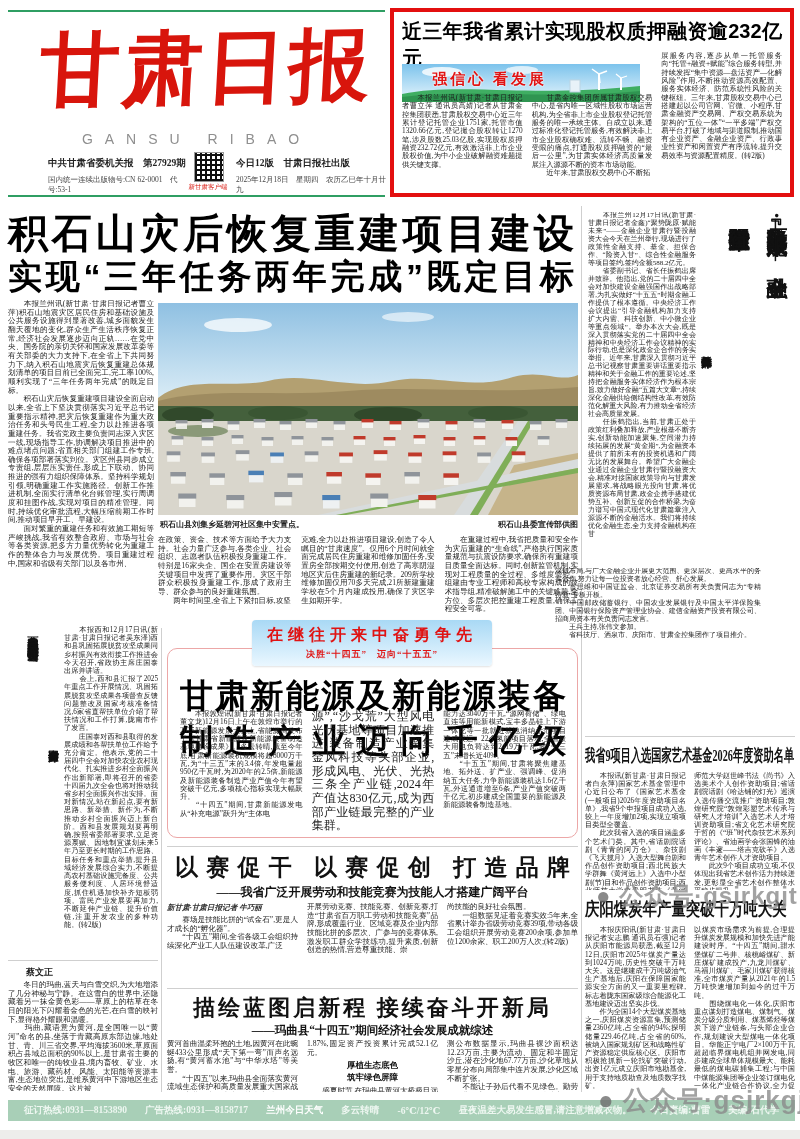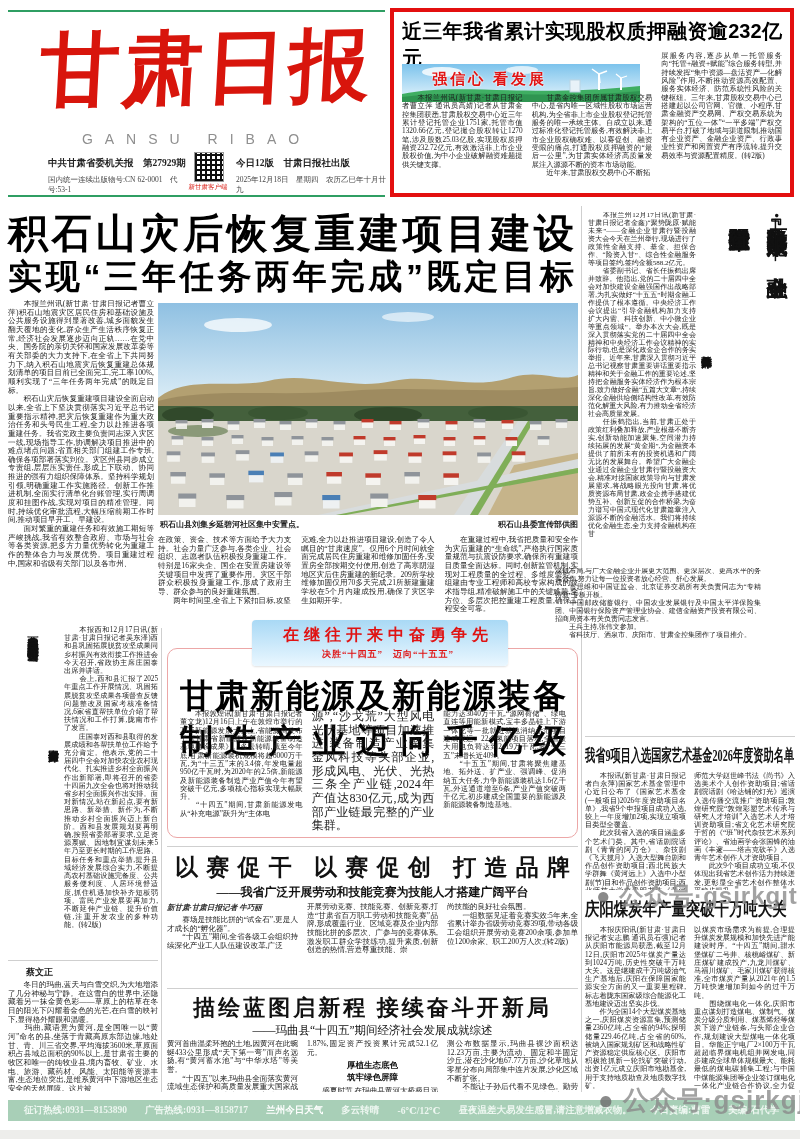--- a/index.html
+++ b/index.html
@@ -56,21 +56,21 @@
         <rect x="196" y="10" width="2" height="16" fill="#fff"></rect>
           <path d="M197,10 l8,-3 M197,10 l-7,-5 M197,10 l1,9" stroke="#fff" stroke-width="1.5" fill="none"></path>
         <rect x="218" y="14" width="2" height="12" fill="#fff"></rect>
           <path d="M219,14 l6,-2 M219,14 l-5,-4" stroke="#fff" stroke-width="1.2" fill="none"></path>
         <rect x="168" y="16" width="10" height="12" fill="#e8f2f8" stroke="#bcd4e2"></rect>
       </svg>
       <span style="position:absolute;left:0;top:6px;width:175px;text-align:center;font-size:15px;font-weight:900;color:#e01313;letter-spacing:3px;text-shadow:0 0 2px #fff,0 0 2px #fff;">强信心  看发展</span>
     </div>
     <div class="abs cols" style="left:8px;top:40px;width:380px;height:140px;gap:9px;">
       <div class="bt" style="padding-top:42px;font-size:7.3px;">　　本报兰州讯(新甘肃·甘肃日报记者曹立萍 通讯员高婧)记者从甘肃金控集团获悉,甘肃股权交易中心近三年累计登记托管企业1751家,托管市值1320.66亿元,登记撮合股权转让1270笔,涉及股数25.03亿股,实现股权质押融资232.72亿元,有效激活非上市企业股权价值,为中小企业破解融资难题提供关键支撑。</div>
-      <div class="bt" style="padding-top:42px;font-size:7.3px;">　　甘肃金控集团所属甘肃股权交易中心,是省内唯一区域性股权市场运营机构,为全省非上市企业股权登记托管服务的唯一承续主体。自成立以来,通过标准化登记托管服务,有效解决非上市企业股权确权难、以赛促创、融资受限的痛点,打通股权质押融资的“最后一公里”,为甘肃实体经济高质量发展注入源源不断的资本市场动能。
+      <div class="bt" style="padding-top:42px;font-size:7.3px;">　　甘肃金控集团所属甘肃股权交易中心,是省内唯一区域性股权市场运营机构,为全省非上市企业股权登记托管服务的唯一承续主体。自成立以来,通过标准化登记托管服务,有效解决非上市企业股权确权难、流转不畅、融资受限的痛点,打通股权质押融资的“最后一公里”,为甘肃实体经济高质量发展注入源源不断的资本市场动能。
 　　近年来,甘肃股权交易中心不断拓</div>
       <div class="bt" style="font-size:7.3px;">展服务内容,逐步从单一托管服务向“托管+融资+赋能”综合服务转型,并持续发挥“集中资源—盘活资产—化解风险”作用,不断推动资源高效配置、服务实体经济、防范系统性风险的关键枢纽。三年来,甘肃股权交易中心已搭建起以公司官网、官微、小程序,甘肃金融资产交易网、产权交易系统为架构的“五位一体”“一平多端”产权交易平台,打破了地域与渠道限制,推动国有企业资产、金融企业资产、行政事业性资产和闲置资产有序流转,提升交易效率与资源配置精度。(转2版)</div>
     </div>
   </div>
 
   <div class="abs hei jfull" style="left:8px;top:206px;width:566px;font-size:40px;font-weight:900;color:#000;">积石山灾后恢复重建项目建设</div>
   <div class="abs hei jfull" style="left:8px;top:254px;width:566px;font-size:34px;font-weight:900;color:#000;">实现“三年任务两年完成”既定目标</div>
 
   <div class="abs bt" style="left:8px;top:300px;width:146px;height:320px;">　　本报兰州讯(新甘肃·甘肃日报记者曹立萍)积石山地震灾区居民住房和基础设施及公共服务设施得到显著改善,城乡面貌发生翻天覆地的变化,群众生产生活秩序恢复正常,经济社会发展逐步迈向正轨……在党中央、国务院的亲切关怀和国家发展改革委等有关部委的大力支持下,在全省上下共同努力下,纳入积石山地震灾后恢复重建总体规划清单的项目目前已全面完工,完工率100%,顺利实现了“三年任务两年完成”的既定目标。
 　　积石山灾后恢复重建项目建设全面启动以来,全省上下坚决贯彻落实习近平总书记重要指示精神,把灾后恢复重建作为重大政治任务和头号民生工程,全力以赴推进各项重建任务。我省党政主要负责同志深入灾区一线,现场指导工作,协调解决项目推进中的难点堵点问题;省直相关部门组建工作专班,确保各项部署落实到位。灾区州县同步成立专责组,层层压实责任,形成上下联动、协同推进的强有力组织保障体系。坚持科学规划引领,明确重建工作实施路径。创新工作推进机制,全面实行清单化台账管理,实行周调度和挂图作战,实现对项目的精准管理。同时,持续优化审批流程,大幅压缩前期工作时间,推动项目早开工、早建设。
@@ -193,21 +193,21 @@
 　　会上,西和县汇报了2025年重点工作开展情况、巩固拓展脱贫攻坚成果各项督查反馈问题整改及国家考核准备情况,6家省直帮扶单位介绍了帮扶情况和工作打算,陇南市作了发言。
 　　庄国泰对西和县取得的发展成绩和各帮扶单位工作给予充分肯定。他表示,党的二十届四中全会对加快农业农村现代化、扎实推进乡村全面振兴作出新部署,即将召开的省委十四届九次全会也将对推动我省乡村全面振兴作出安排。面对新情况,站在新起点,要有新思路、新举措、新作为,不断推动乡村全面振兴迈上新台阶。西和县发展规划要再明确,按照省委部署要求,立足资源禀赋、因地制宜谋划未来5年乃至更长时期的工作思路、目标任务和重点举措,提升县域经济发展综合实力,不断提高农村基础设施完备度、公共服务便利度、人居环境舒适度,抓住机遇加快补齐短板弱项。富民产业发展要再加力,不断延伸产业链、提升价值链,注重开发农业的多种功能。(转2版)</div>
 
   <div class="abs rule" style="left:8px;top:960px;width:150px;height:1px;"></div>
 
   <div class="abs" style="left:26px;top:966px;font-size:9px;font-weight:bold;color:#222;">蔡文正</div>
   <div class="abs bt" style="left:8px;top:981px;width:150px;height:110px;">　　冬日的玛曲,蓝天与白雪交织,为大地增添了几分神秘与宁静。在这雪白的世界中,还隐藏着另一抹金黄色彩——草原上的枯草在冬日的阳光下闪耀着金色的光芒,在白雪的映衬下,显得格外耀眼和温暖。
 　　玛曲,藏语意为黄河,是全国唯一以“黄河”命名的县,坐落于青藏高原东部边缘,地处甘、青、川三省交界,平均海拔3600米,草原面积占县域总面积的90%以上,是甘肃省主要的牧区和唯一的纯牧业县,境内畜牧、矿业、水电、旅游、藏药材、风能、太阳能等资源丰富,生态地位突出,是维系黄河中下游地区生态安全的天然屏障。这片被</div>
 
   <div class="abs" style="left:167px;top:648px;width:411px;height:190px;border:1.5px solid #eca7a7;border-radius:10px;box-sizing:border-box;"></div>
-  <div class="abs" style="left:252px;top:620px;width:240px;height:46px;background:linear-gradient(180deg,#a9d9f5,#eaf7ff);border-radius:4px;text-align:center;box-shadow:0 1px 2px rgba(0,0,0,.12);padding-left:16px;">
+  <div class="abs" style="left:252px;top:620px;width:240px;height:46px;background:linear-gradient(180deg,#a9d9f5,#eaf7ff);border-radius:4px;text-align:center;box-shadow:0 1px 2px rgba(0,0,0,.12);">
     <div style="font-size:16px;font-weight:900;color:#e01313;letter-spacing:5px;margin-top:5px;">在继往开来中奋勇争先</div>
     <div style="font-size:9px;font-weight:bold;color:#e01313;letter-spacing:1px;margin-top:2px;">决胜“十四五”　迈向“十五五”</div>
   </div>
   <div class="abs hei jfull" style="left:180px;top:674px;width:386px;font-size:33px;font-weight:900;color:#000;">甘肃新能源及新能源装备制造产业迈向千亿级</div>
   <div class="abs cols" style="left:180px;top:710px;width:386px;height:122px;gap:9px;">
     <div class="bt" style="font-size:7.3px;">　　本报敦煌讯(新甘肃·甘肃日报记者董文龙)12月16日上午在敦煌市举行的2025新能源发展大会上,省能源局发布了《甘肃省新能源及新能源装备制造基地建设成果》。多云转晴,截至今年底,甘肃新能源装机规模将超8000万千瓦,为“十三五”末的3.4倍,年发电量超950亿千瓦时,为2020年的2.5倍,新能源及新能源装备制造产业产值今年有望突破千亿元,多项核心指标实现大幅跃升。
 　　“十四五”期间,甘肃新能源发电从“补充电源”跃升为“主体电</div>
     <div class="bt" style="font-size:12px;">源”,“沙戈荒”大型风电光伏基地等项目加速推进,装备制造产业聚集金风科技等头部企业,形成风电、光伏、光热三条全产业链,2024年产值达830亿元,成为西部产业链最完整的产业集群。
 　　调节资源实现“多能互补”,支撑性煤电装机增长50%,8个抽水蓄能项目开工,新型储能装机达750万千瓦,建成光热发电装机72万千瓦,规模居全国首位。骨干电网形成“网状互联”,今年外送电量预计超750亿千瓦时,较2020年增长44%,交流外送</div>
     <div class="bt" style="font-size:7.3px;">能力达3040万千瓦,“源网荷储”、绿电直连等用能新模式,宝丰多晶硅上下游一体化等一批就近就地消纳示范项目建成投运。22个氢能项目落地,全省最大用电负荷达到2419万千瓦,较“十三五”末增长近40%。
@@ -225,21 +225,21 @@
 　　“十四五”期间,全省各级工会组织持续深化产业工人队伍建设改革,广泛</div>
     </div>
     <div class="bt">开展劳动竞赛、技能竞赛、创新竞赛,打造“甘肃省百万职工劳动和技能竞赛”品牌,形成覆盖行业、区域竞赛及企业内部技能比拼的多层次、广参与的竞赛体系,激发职工群众学技练功,提升素质,创新创造的热情,营造尊重技能、崇</div>
     <div class="bt">尚技能的良好社会氛围。
 　　一组数据见证着竞赛实效:5年来,全省累计举办省级劳动竞赛39项,带动各级工会组织开展劳动竞赛200余项,参加单位1200余家、职工200万人次;(转2版)</div>
   </div>
 
   <div class="abs rule" style="left:167px;top:988px;width:411px;height:1px;"></div>
 
   <div class="abs" style="left:167px;top:993px;width:411px;text-align:center;font-size:22px;font-weight:900;color:#111;letter-spacing:3px;">描绘蓝图启新程  接续奋斗开新局</div>
-  <div class="abs" style="left:167px;top:1023px;width:411px;text-align:center;font-size:11.5px;font-weight:normal;color:#111;">——玛曲县“十四五”期间经济社会发展成就综述</div>
+  <div class="abs" style="left:167px;top:1023px;width:411px;text-align:center;font-size:11.5px;font-weight:bold;color:#111;">——玛曲县“十四五”期间经济社会发展成就综述</div>
   <div class="abs cols" style="left:167px;top:1040px;width:411px;height:52px;gap:9px;">
     <div class="bt">黄河首曲温柔环抱的土地,因黄河在此蜿蜒433公里形成“天下第一弯”而声名远扬,有“黄河蓄水池”与“中华水塔”等美誉。
 　　“十四五”以来,玛曲县全面落实黄河流域生态保护和高质量发展重大国家战略,锚定黄河上游生态保护和高质量发展先行示范区目标,扬生态优势、补基础短板,强产业根基,增民生福祉,在高原大地上书写了一份无愧时代、不负人民的优异答卷,“十四五”末,全县地区生产总值预计达23.05亿元,较“十三五”增长1.65亿元,年均增长</div>
     <div style="overflow:hidden;">
       <div class="bt">1.87%,固定资产投资累计完成52.1亿元。</div>
       <div style="font-size:8.5px;font-weight:900;text-align:center;white-space:pre-line;margin:3px 0;color:#111;">厚植生态底色
 筑牢绿色屏障</div>
       <div class="bt">　　盛夏时节,在玛曲县黄河大桥极目远眺,一望无际的草原上植被茂盛,远处山峦叠起,青山依旧。
 　　而在多年前,这里的山坡上却几乎寸草不生。
 　　2014年,第五次全国沙漠荒漠化监</div>

